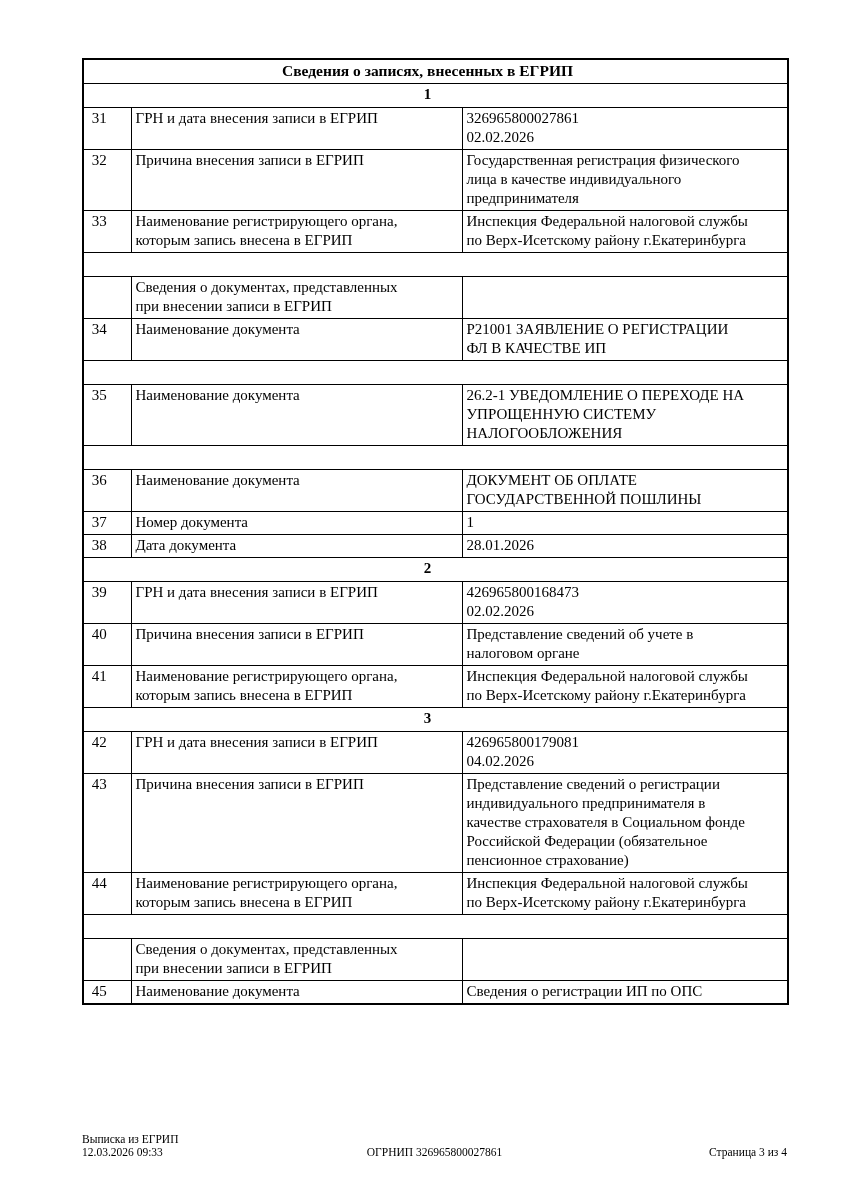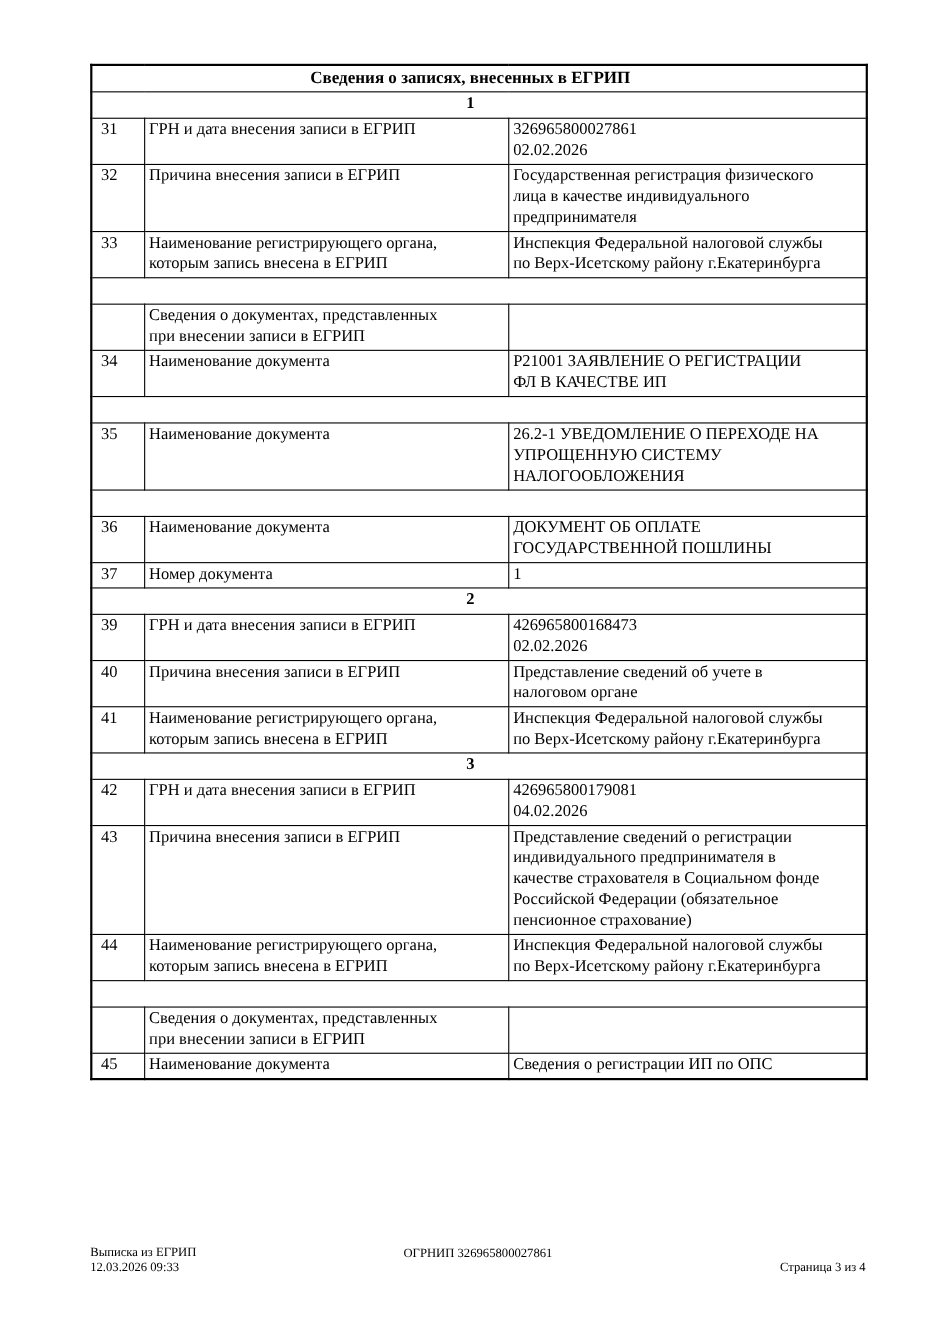--- a/index.html
+++ b/index.html
@@ -67,21 +67,21 @@
   }
   .footer-left {
     position: absolute;
     left: 0;
     top: 0;
   }
   .footer-center {
     position: absolute;
     left: 50%;
     transform: translateX(-50%);
-    top: 1px;
+    top: 13px;
   }
   .footer-right {
     position: absolute;
     right: 0;
     top: 13px;
     text-align: left;
   }
 </style>
 </head>
 <body>
@@ -150,20 +150,25 @@
       <tr>
         <td class="cell-num">36</td>
         <td class="cell-label">Наименование документа</td>
         <td class="cell-value">ДОКУМЕНТ ОБ ОПЛАТЕ
 ГОСУДАРСТВЕННОЙ ПОШЛИНЫ</td>
       </tr>
       <tr>
         <td class="cell-num">37</td>
         <td class="cell-label">Номер документа</td>
         <td class="cell-value">1</td>
+      </tr>
+      <tr>
+        <td class="cell-num">38</td>
+        <td class="cell-label">Дата документа</td>
+        <td class="cell-value">28.01.2026</td>
       </tr>
       <tr>
         <td colspan="3" class="cell-section">2</td>
       </tr>
       <tr>
         <td class="cell-num">39</td>
         <td class="cell-label">ГРН и дата внесения записи в ЕГРИП</td>
         <td class="cell-value">426965800168473
 02.02.2026</td>
       </tr>

